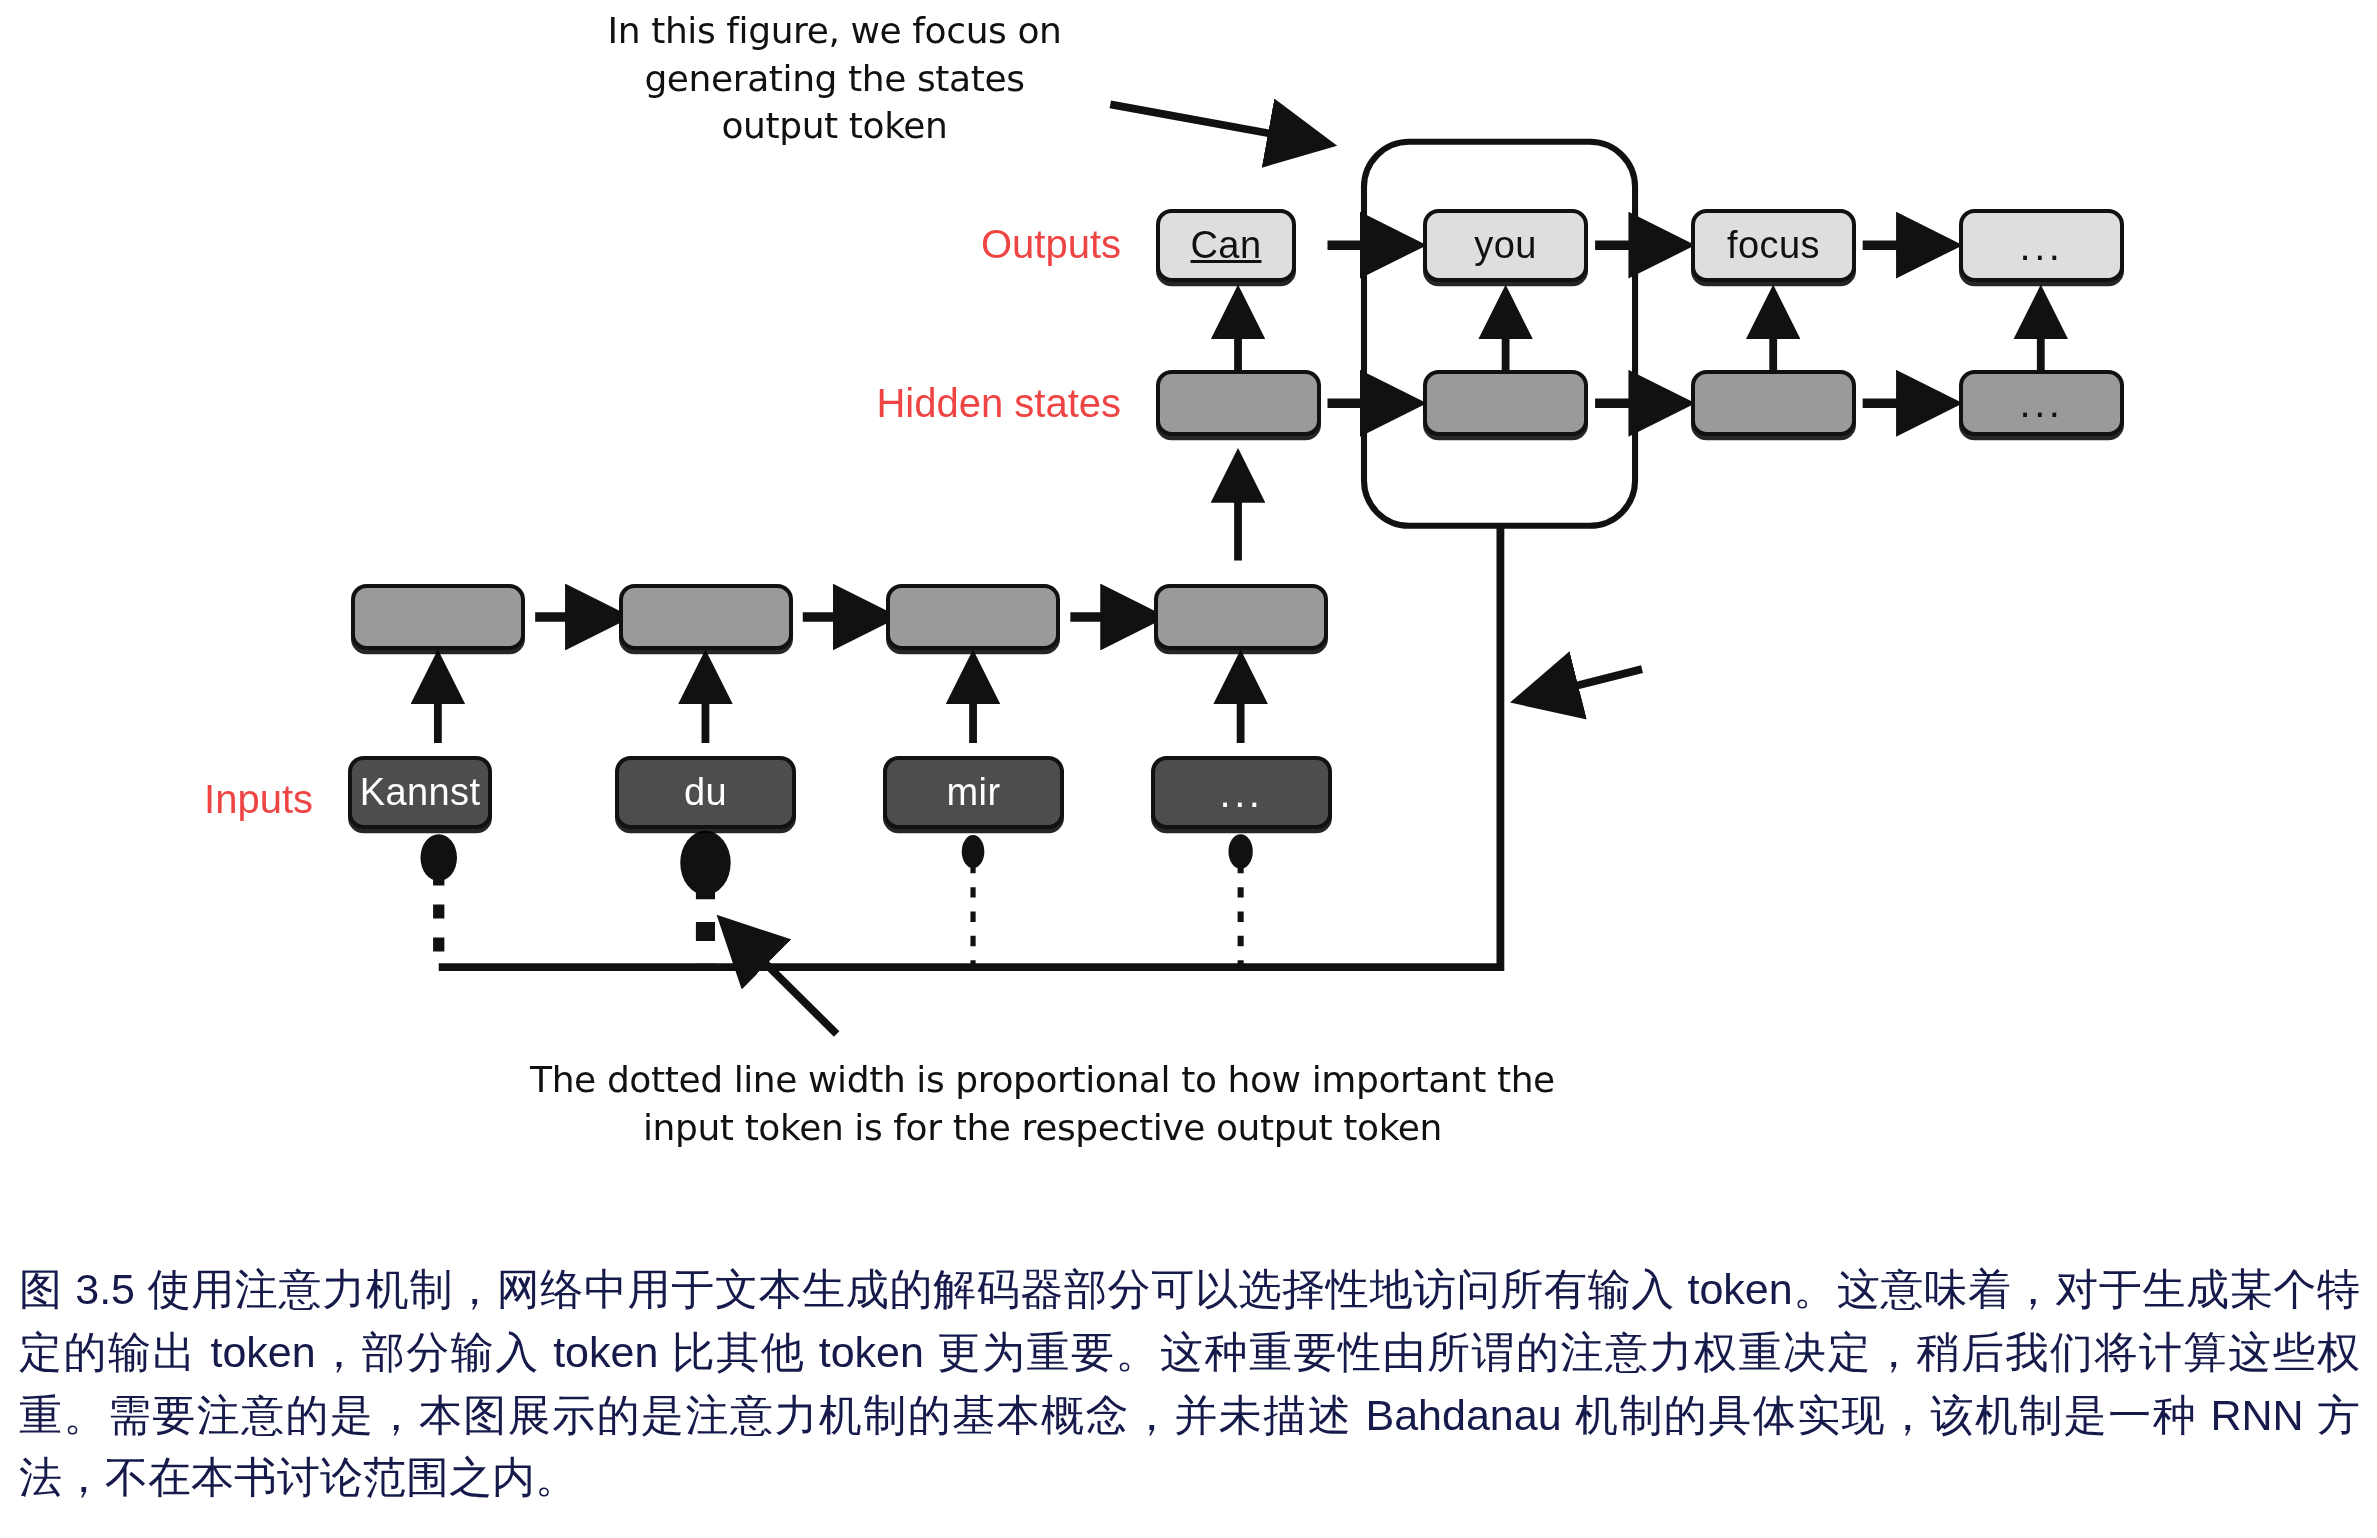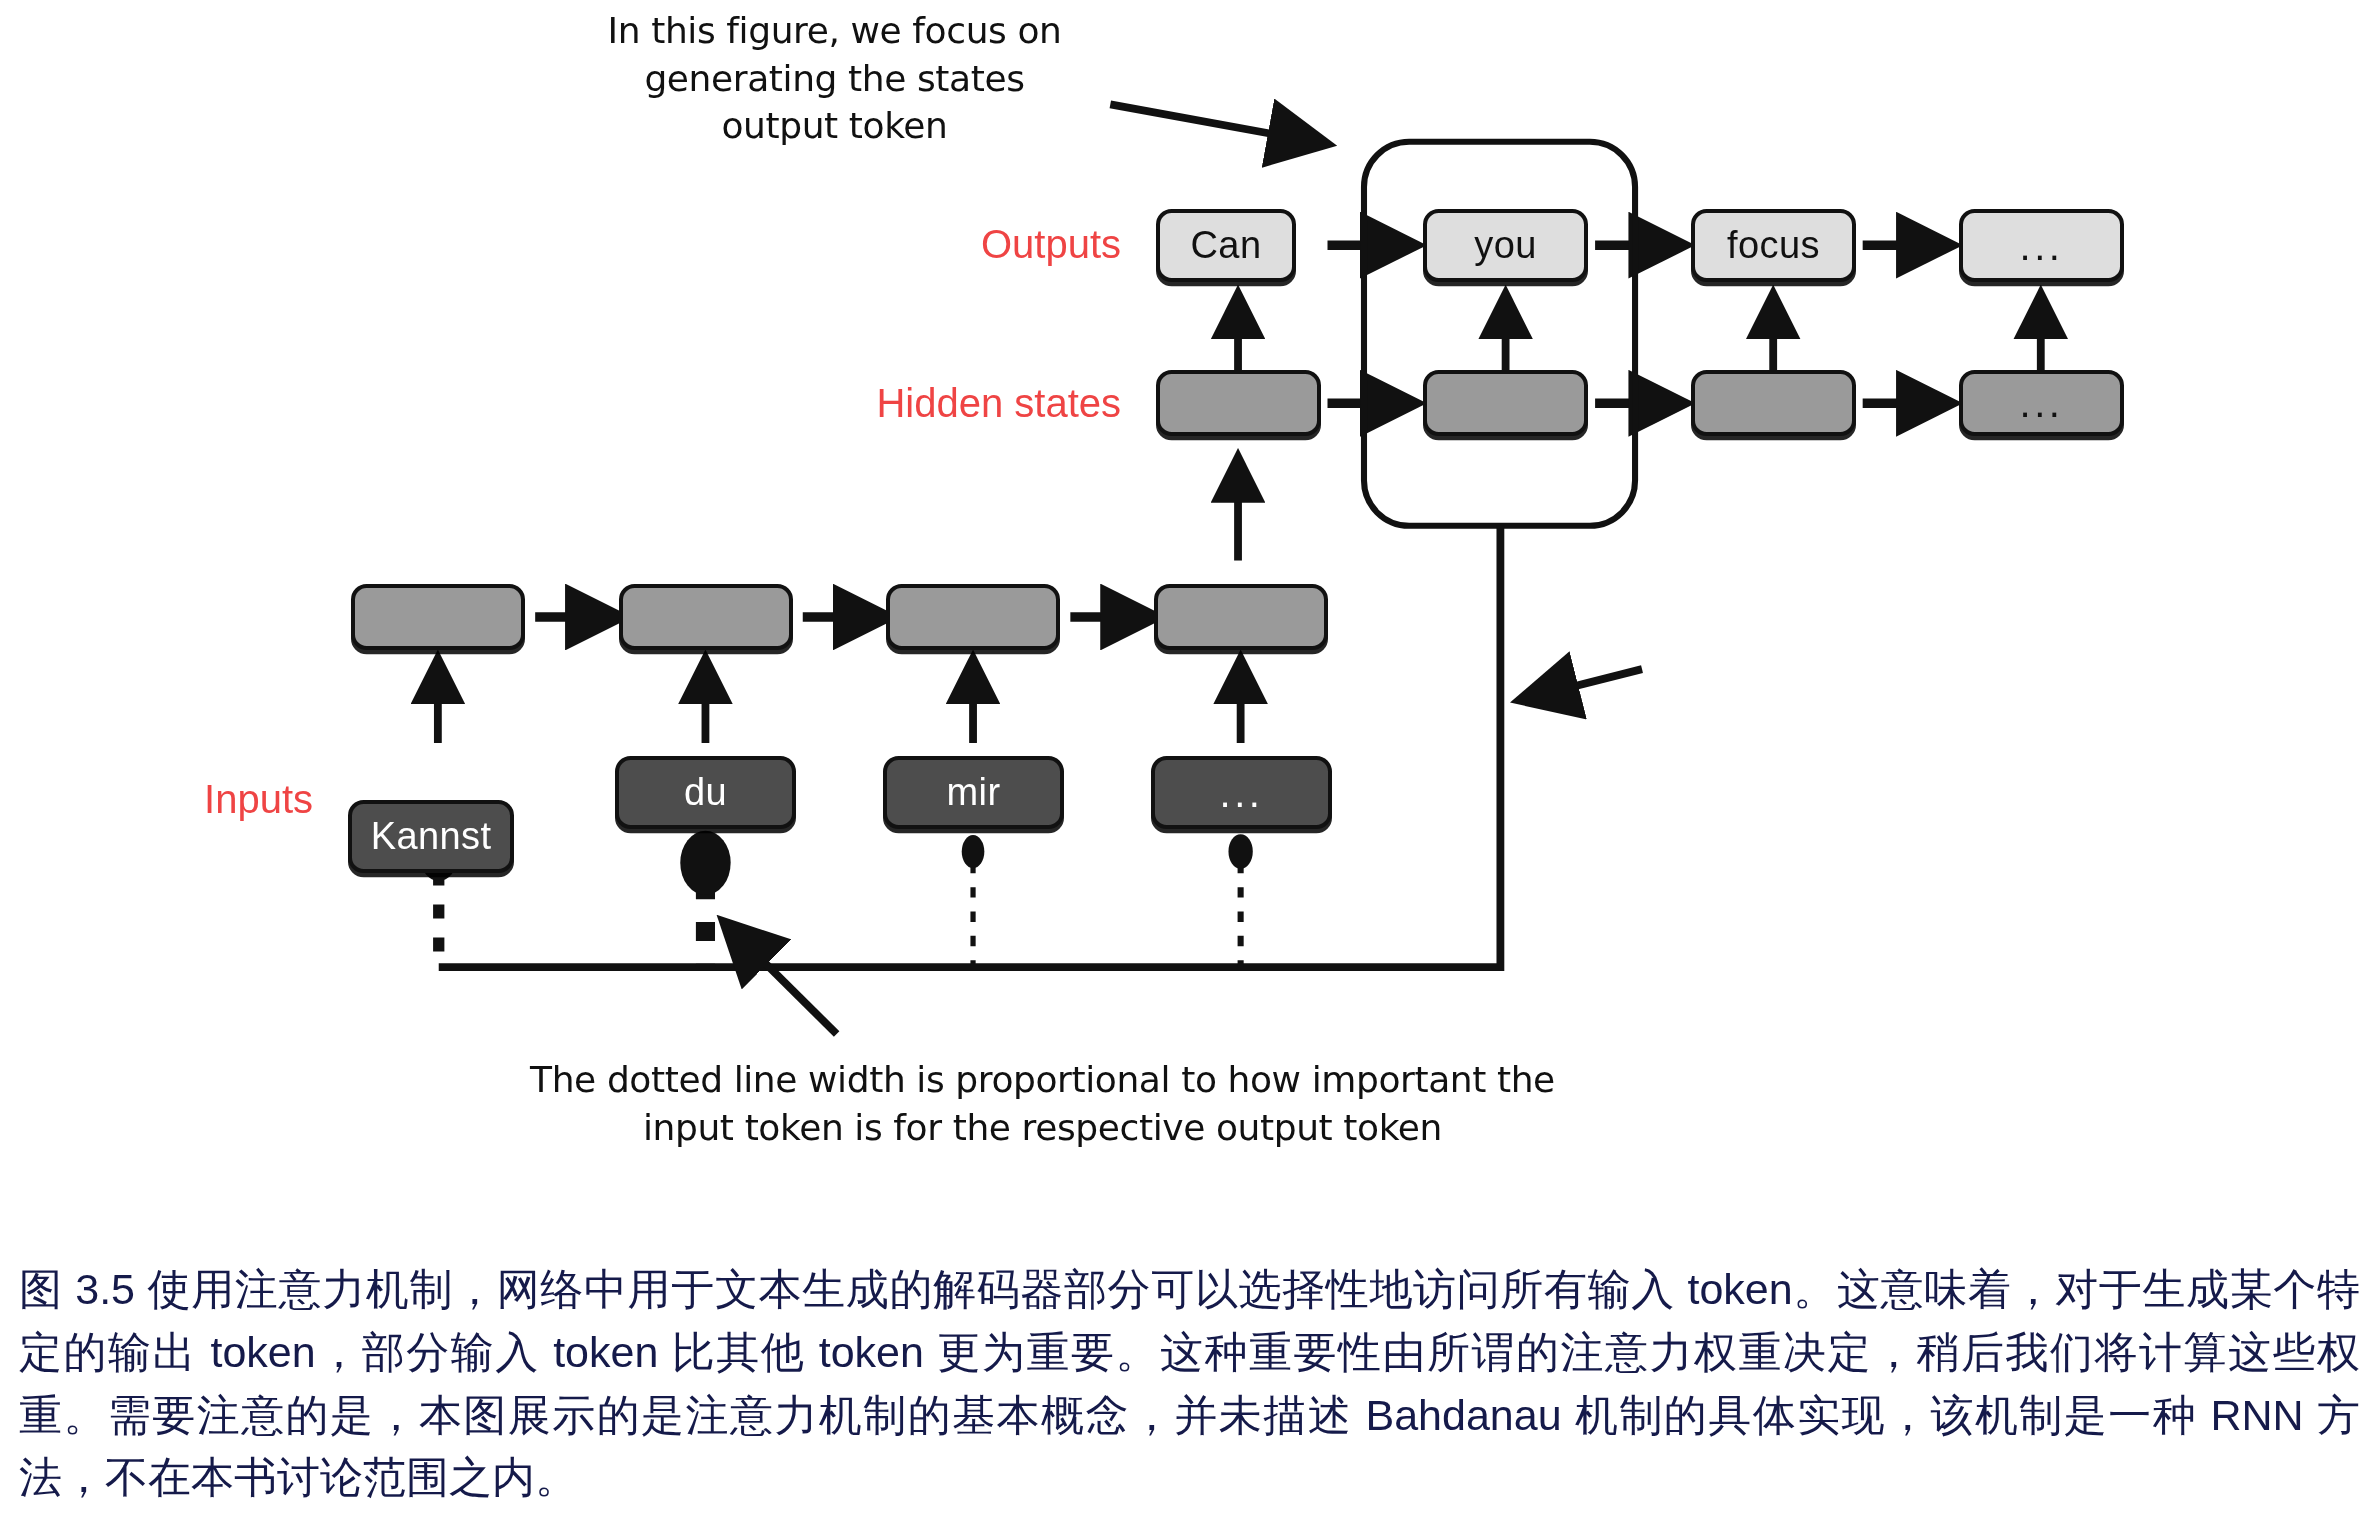--- a/index.html
+++ b/index.html
@@ -115,21 +115,21 @@
 
   <div class="annot center" style="left:434px;top:1056px;width:1217px;">
     <div>The dotted line width is proportional to how important the</div>
     <div>input token is for the respective output token</div>
   </div>
 
   <div class="rowlabel" style="left:773px;top:222px;width:348px;">Outputs</div>
   <div class="rowlabel" style="left:600px;top:381px;width:521px;">Hidden states</div>
   <div class="rowlabel" style="left:0px;top:777px;width:313px;">Inputs</div>
 
-  <div class="box light" style="left:1156px;top:209px;width:140px;height:73px;">
+  <div class="box light" style="left:1156px;top:209px;width:140px;height:73px;text-decoration:underline;">
     <span>Can</span>
     </div>
   <div class="box light" style="left:1423px;top:209px;width:165px;height:73px;">
     <span>you</span>
     </div>
   <div class="box light" style="left:1691px;top:209px;width:165px;height:73px;">
     <span>focus</span>
     </div>
   <div class="box light" style="left:1959px;top:209px;width:165px;height:73px;">
     <span class="dots">...</span>
@@ -154,21 +154,21 @@
   <div class="box mid" style="left:619px;top:584px;width:174px;height:66px;">
     <span></span>
     </div>
   <div class="box mid" style="left:886px;top:584px;width:174px;height:66px;">
     <span></span>
     </div>
   <div class="box mid" style="left:1154px;top:584px;width:174px;height:66px;">
     <span></span>
     </div>
 
-  <div class="box dark" style="left:348px;top:800px;width:166px;height:73px;">
+  <div class="box dark" style="left:348px;top:756px;width:144px;height:73px;">
     <span>Kannst</span>
     </div>
   <div class="box dark" style="left:615px;top:756px;width:181px;height:73px;">
     <span>du</span>
     </div>
   <div class="box dark" style="left:883px;top:756px;width:181px;height:73px;">
     <span>mir</span>
     </div>
   <div class="box dark" style="left:1151px;top:756px;width:181px;height:73px;">
     <span class="dots">...</span>

